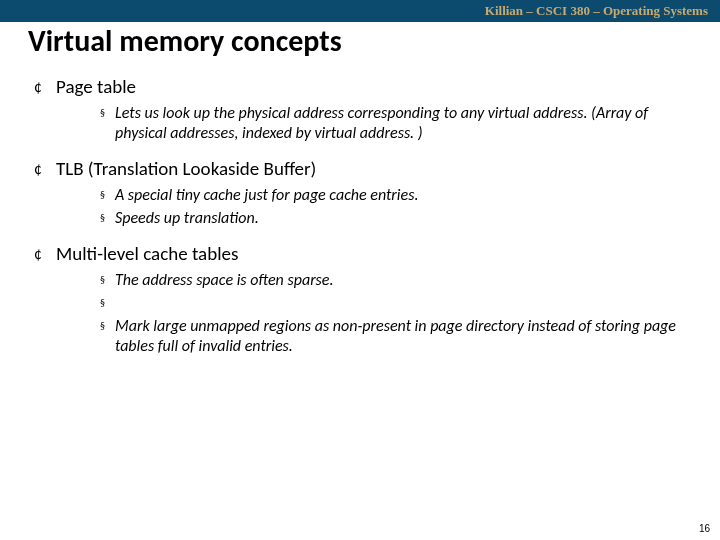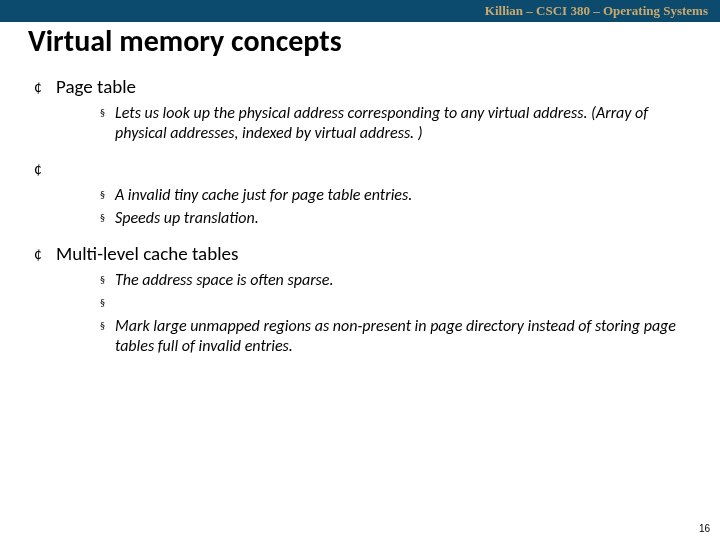--- a/index.html
+++ b/index.html
@@ -96,25 +96,26 @@
   </div>
   <div class="sublist">
     <div class="level2">
       <span class="bullet-square">§</span>
       <span class="level2-text">Lets us look up the physical address corresponding to any virtual address. (Array of physical addresses, indexed by virtual address. )</span>
     </div>
   </div>
 
   <div class="level1">
     <span class="bullet-ring">¢</span>
+    <span class="level1-text">TLB (Translation Lookaside Buffer)</span>
   </div>
   <div class="sublist">
     <div class="level2">
       <span class="bullet-square">§</span>
-      <span class="level2-text">A invalid tiny cache just for page table entries.</span>
+      <span class="level2-text">A special tiny cache just for page cache entries.</span>
     </div>
     <div class="level2">
       <span class="bullet-square">§</span>
       <span class="level2-text">Speeds up translation.</span>
     </div>
   </div>
 
   <div class="level1">
     <span class="bullet-ring">¢</span>
     <span class="level1-text">Multi-level cache tables</span>

